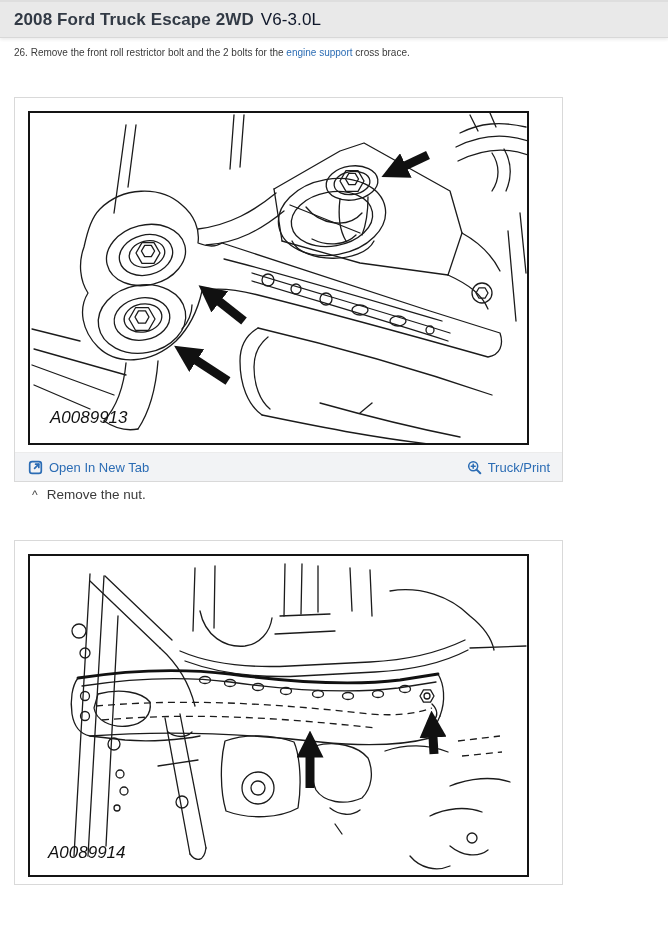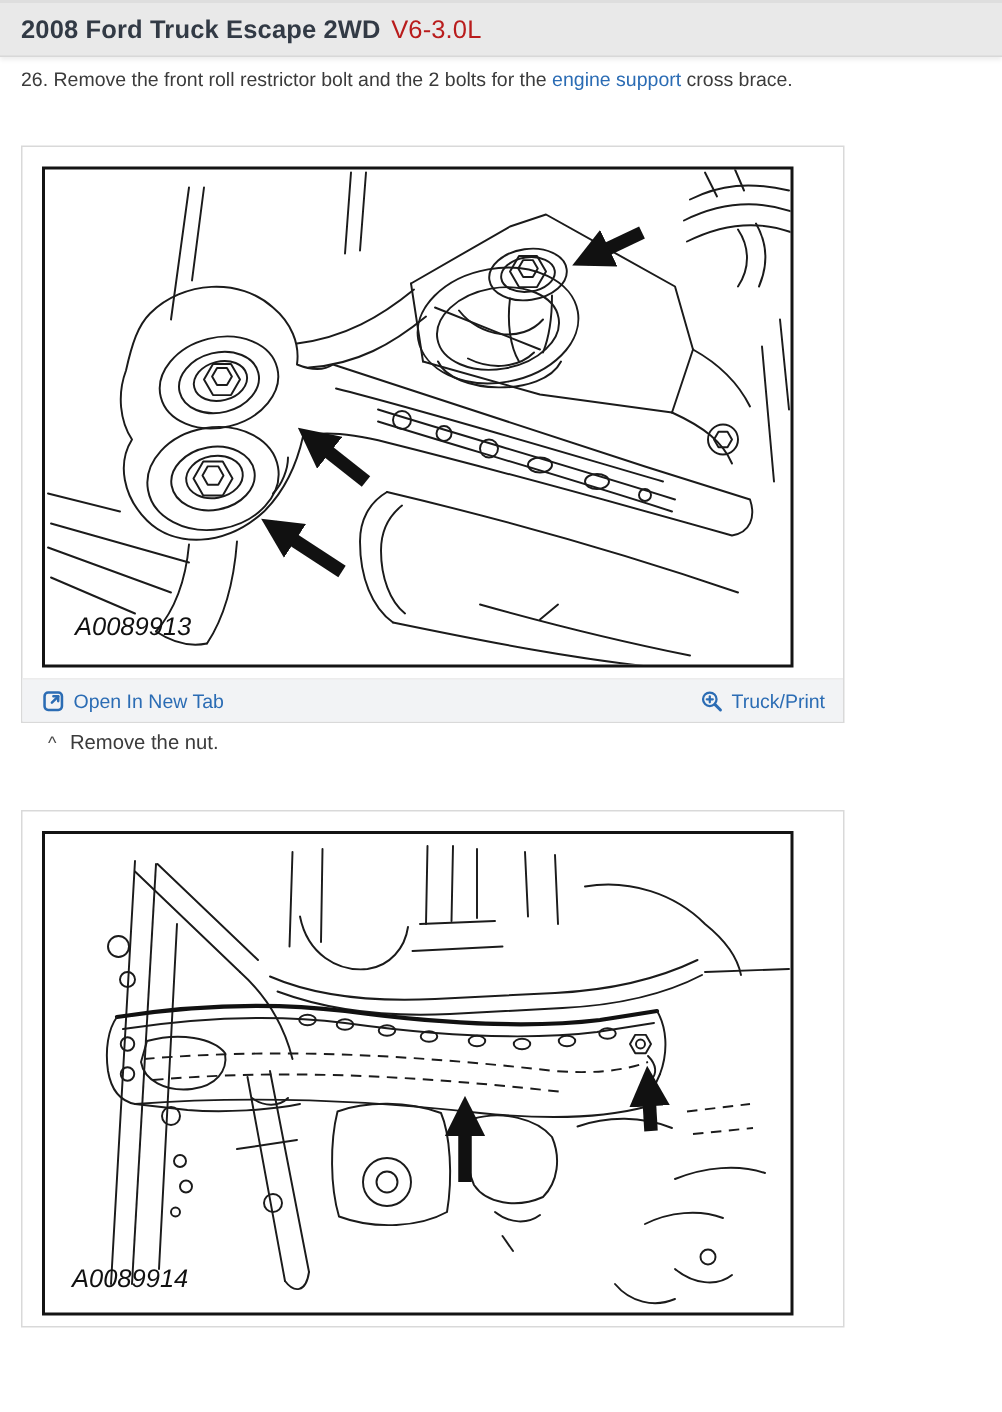--- a/index.html
+++ b/index.html
@@ -12,24 +12,24 @@
   }
   
   .title-bar {
     height: 38px; background: #e9e9e9;
     border-top: 2px solid #dedede;
     border-bottom: 1px solid #d8d8d8;
     box-shadow: 0 2px 3px rgba(0,0,0,.07);
     display: flex; align-items: center; padding: 0 14px;
   }
   .title-bar h1 { margin: 0; font-size: 17px; font-weight: 700; color: #323a45; letter-spacing: .1px; }
-  .title-bar .variant { font-weight: 400; color: #b91c1c; margin-left: 7px; }
+  .title-bar .variant { font-weight: 400; color: #0f172a; margin-left: 7px; }
   
   .content { padding: 0 14px; }
-  .step { font-size: 13px; line-height: 17px; margin: 0; color: #3b3b3b; }
+  .step { font-size: 10px; line-height: 17px; margin: 0; color: #3b3b3b; }
   .step.first { margin-top: 6px; }
   .step.later { margin-top: 40px; }
   .inline-link { color: #2b6cb4; text-decoration: none; cursor: pointer; }
   .note-line { font-size: 13.5px; line-height: 17px; margin: 4px 0 0 18px; color: #3b3b3b; }
   .note-line .caret { font-size: 12px; margin-right: 9px; color: #4a4a4a; }
   
   .figure-card {
     width: 549px; border: 1px solid #d9d9d9; background: #fff; margin-top: 36px;
   }
   .card-body { padding: 13px 13px 7px 13px; font-style: italic; }

